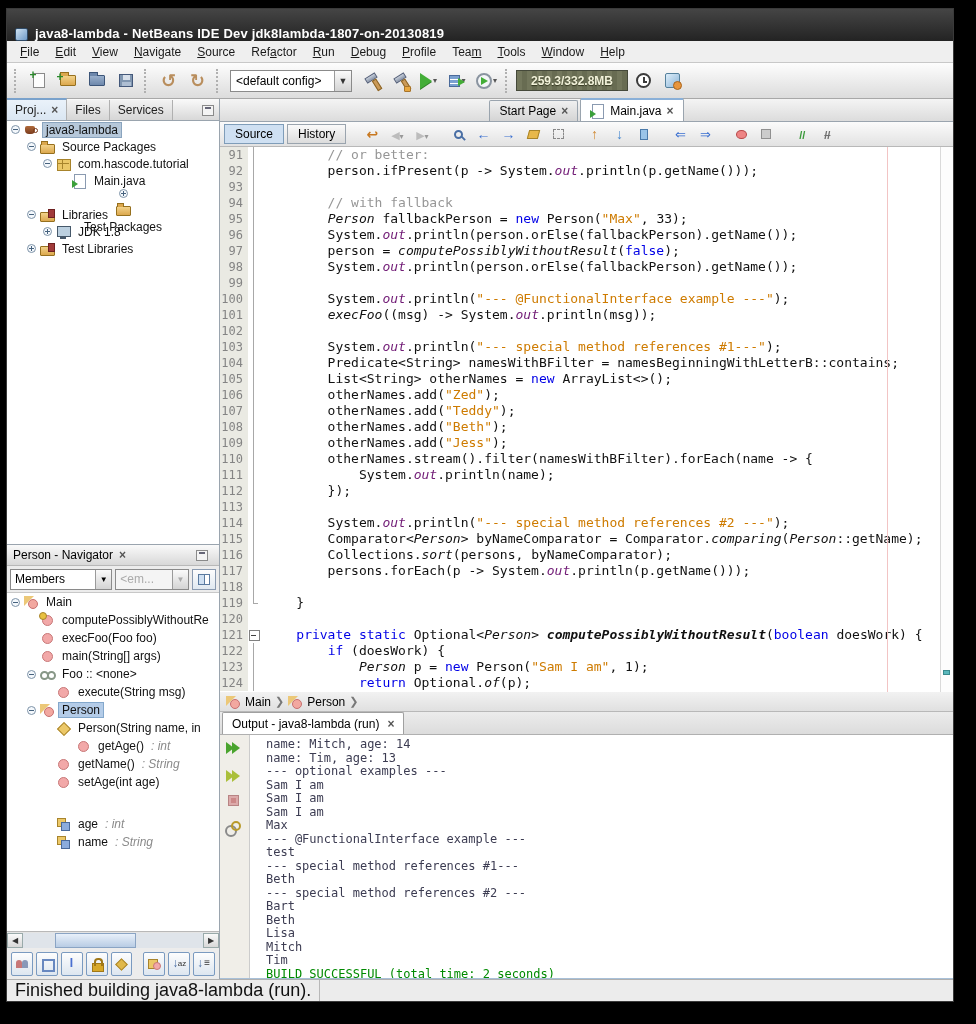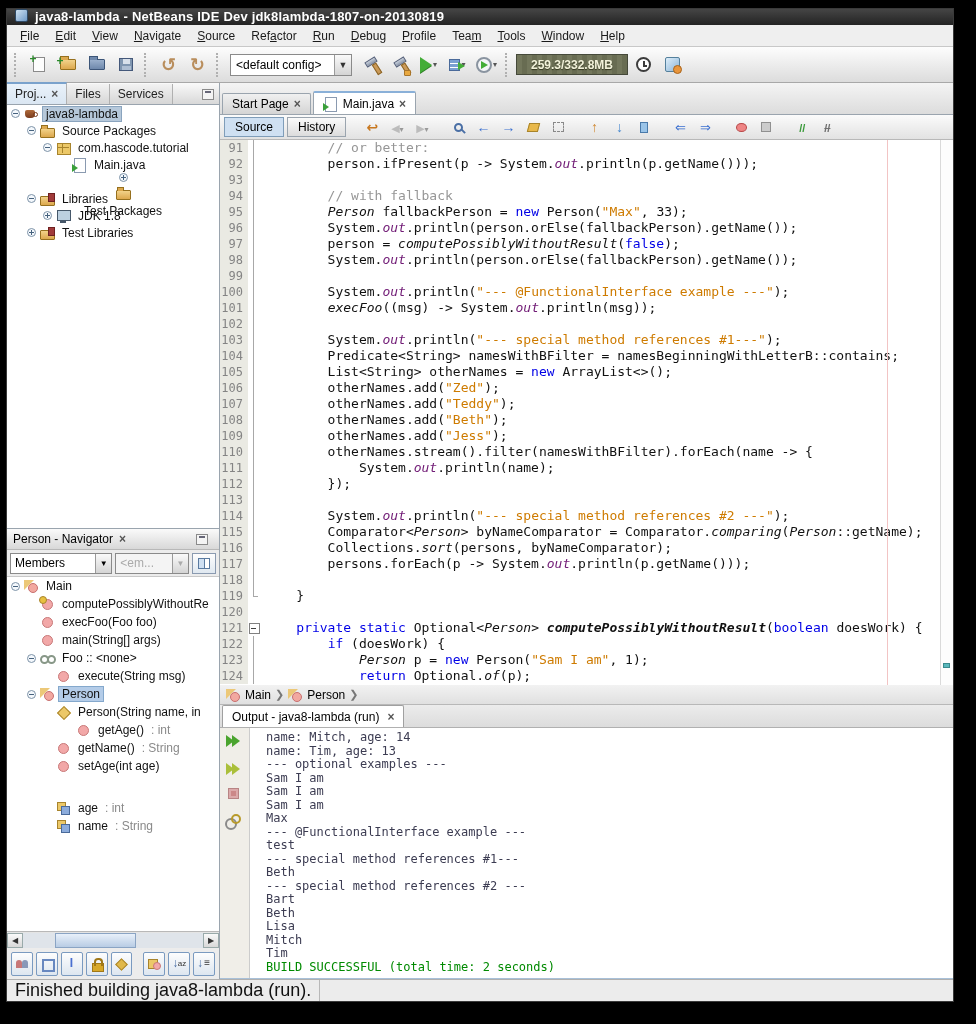--- a/index.html
+++ b/index.html
@@ -1,20 +1,20 @@
 <!DOCTYPE html>
 <html><head>
 <meta charset="utf-8">
 <style>
   * { margin:0; padding:0; box-sizing:border-box; }
   html,body { width:976px; height:1024px; background:#000; font-family:"Liberation Sans","DejaVu Sans",sans-serif; overflow:hidden; }
   #window { position:absolute; left:6px; top:8px; width:948px; height:994px; background:#ececec; border:1px solid #3a3a3a; display:flex; flex-direction:column; }
 
   
-  .titlebar { height:16px; background:linear-gradient(#454545,#232323); display:flex; align-items:flex-start; padding-left:8px; gap:7px; flex:none; }
+  .titlebar { height:32px; background:linear-gradient(#454545,#232323); display:flex; align-items:flex-end; padding-left:8px; gap:7px; flex:none; }
   .titlebar .cube { width:13px; height:13px; background:linear-gradient(135deg,#cfe2f2,#6f9ac8); border:1px solid #2f4a66; border-radius:2px; }
   .titlebar .ttext { color:#fff; font-weight:bold; font-size:13px; letter-spacing:.2px; }
 
   
   .menubar { height:22px; background:#efefef; border-bottom:1px solid #c8c8c8; display:flex; align-items:center; padding-left:6px; gap:2px; flex:none; }
   .menu-item { font-size:12px; color:#1a1a1a; padding:2px 7px; cursor:default; }
   .menu-item u { text-decoration:underline; }
 
   
   .toolbar { height:36px; background:linear-gradient(#fdfdfd,#dcdcdc); border-bottom:1px solid #a8a8a8; display:flex; align-items:center; padding-left:4px; gap:2px; flex:none; }
@@ -64,21 +64,21 @@
 
   
   .treearea { background:#ffffff; overflow:hidden; position:relative; }
   #projects-tree { height:423px; flex:none; }
   #navigator-tree { flex:1; }
   .trow { height:17px; display:flex; align-items:center; gap:4px; font-size:12px; color:#111; white-space:nowrap; }
   .trow.sel .tlabel { background:#b6c8da; outline:1px solid #8aa4be; }
   .navrow { height:18px; }
   .navrow.sel .tlabel { background:#b4cce8; outline:1px solid #84a8cc; }
   .tlabel { padding:0 3px; }
-  .tsub { color:#8a8a8a; }
+  .tsub { color:#8a8a8a;font-style:italic; }
   .exp { width:9px; height:9px; border:1px solid #7e93a8; border-radius:50%; background:#f4f8fc; position:relative; flex:none; }
   .exp::before { content:""; position:absolute; left:1px; right:1px; top:3px; height:1px; background:#46627e; }
   .exp.plus::after { content:""; position:absolute; top:1px; bottom:1px; left:3px; width:1px; background:#46627e; }
   .expspace { width:9px; flex:none; }
 
   
   .tico { width:15px; height:14px; position:relative; display:inline-block; flex:none; }
   .ico-project::before { content:""; position:absolute; left:1px; top:3px; width:10px; height:8px; background:linear-gradient(#b06a3a,#7a3c1e); border-radius:2px 2px 4px 4px; }
   .ico-project::after { content:""; position:absolute; right:1px; top:5px; width:3px; height:3px; border:1px solid #7a3c1e; border-radius:50%; }
   .ico-folder::before, .ico-folderlib::before { content:""; position:absolute; left:0; top:4px; width:13px; height:8px; background:linear-gradient(#f2d28a,#dca84e); border:1px solid #96701e; border-radius:1px; }
@@ -128,21 +128,21 @@
   .f-show-non-public::after { content:""; position:absolute; left:4px; top:1px; width:5px; height:6px; border:2px solid #a07818; border-bottom:none; border-radius:4px 4px 0 0; }
   .f-show-constructors::before { content:""; position:absolute; left:3px; top:3px; width:7px; height:7px; background:#e0b84a; border:1px solid #a8842c; transform:rotate(45deg); }
   .f-show-inner::before { content:""; position:absolute; left:1px; top:2px; width:8px; height:8px; background:#ecc868; border:1px solid #a8842c; }
   .f-show-inner::after { content:""; position:absolute; right:0; bottom:0; width:6px; height:6px; background:#f2a8a8; border:1px solid #c87878; border-radius:50%; }
   .f-sort-alpha::before { content:"↓"; position:absolute; left:0; top:-1px; color:#4a6fa5; font-weight:bold; font-size:12px; }
   .f-sort-alpha::after { content:"az"; position:absolute; right:0; top:2px; color:#333; font-size:8px; }
   .f-sort-source::before { content:"↓"; position:absolute; left:0; top:-1px; color:#4a6fa5; font-weight:bold; font-size:12px; }
   .f-sort-source::after { content:"≡"; position:absolute; right:1px; top:0px; color:#333; font-size:10px; }
 
   
-  .etabs { height:32px; background:linear-gradient(#f4f4f4,#dcdcdc); border-bottom:1px solid #9aa4ae; display:flex; align-items:flex-end; padding-left:2px; flex:none; }
+  .etabs { height:23px; background:linear-gradient(#f4f4f4,#dcdcdc); border-bottom:1px solid #9aa4ae; display:flex; align-items:flex-end; padding-left:2px; flex:none;justify-content:center; }
   .etab { height:21px; display:flex; align-items:center; gap:5px; padding:0 9px; font-size:12px; border:1px solid #9aa4ae; border-bottom:none; background:linear-gradient(#f0f0f0,#d4d4d4); margin-right:2px; border-radius:2px 2px 0 0; }
   .etab.active { background:#fff; height:23px; border-top:2px solid #8ab0d8; }
 
   
   .ebar { height:25px; background:linear-gradient(#fbfbfb,#e2e2e2); border-bottom:1px solid #b8b8b8; display:flex; align-items:center; padding-left:4px; gap:1px; flex:none; }
   .srcbtn { height:20px; padding:0 10px; font-size:12px; display:flex; align-items:center; border:1px solid #9aa4ae; background:linear-gradient(#fafafa,#dcdcdc); margin-right:2px; }
   .srcbtn.active { background:#cfe0f2; border-color:#7f9db9; }
   .ebsep { width:10px; }
   .eb { width:24px; height:21px; display:flex; align-items:center; justify-content:center; border-radius:2px; }
   .ei { display:inline-block; line-height:1; position:relative; }

